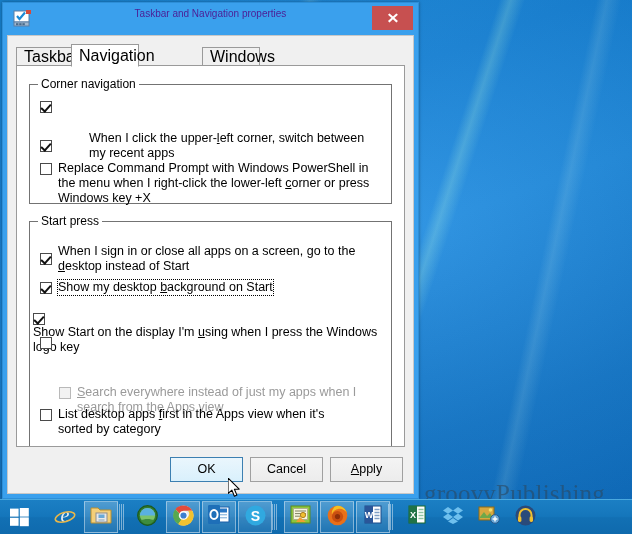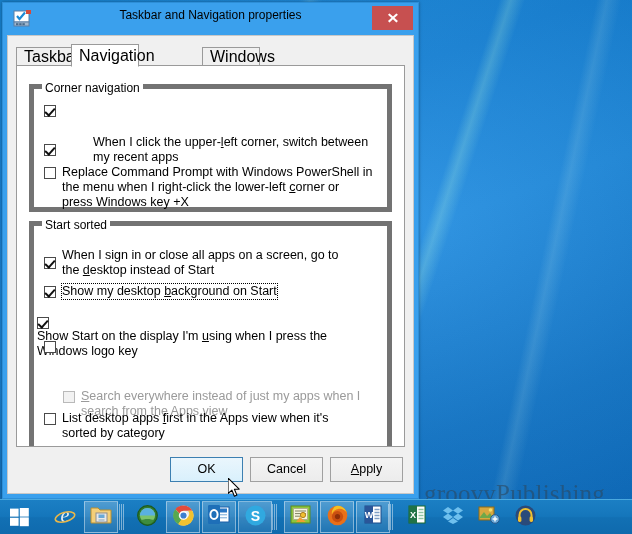--- a/index.html
+++ b/index.html
@@ -40,21 +40,21 @@
     box-shadow:0 0 3px rgba(0,0,0,.35);
   }
   #titlebar{
     height:32px;position:relative;
   }
   #win-icon{
     position:absolute;left:10px;top:7px;width:19px;height:18px;
   }
   #title-text{
     position:absolute;left:0;right:0;top:5px;text-align:center;
-    font-size:12px;color:#000000;font-family:"Liberation Sans",sans-serif;
+    font-size:10px;color:#4c1d95;font-family:"Liberation Sans",sans-serif;
   }
   #close-btn{
     position:absolute;right:5px;top:3px;width:41px;height:24px;
     background:#c75050;color:#fff;font-size:14px;
     display:flex;align-items:center;justify-content:center;cursor:default;
   }
   #close-btn .x{font-family:"Liberation Sans",sans-serif;font-weight:bold;line-height:1;transform:scaleX(1.1);}
 
   #dlg-body{
     position:absolute;left:4px;top:32px;right:4px;bottom:4px;
@@ -79,21 +79,21 @@
   }
   #tabpanel{
     position:absolute;left:8px;top:29px;right:8px;bottom:46px;
     background:#fff;border:1px solid #9a9a9a;
     overflow:hidden;
   }
 
   
   .group{
     position:absolute;left:12px;right:12px;
-    border:5px solid #737373;
+    border:1px solid #737373;
   }
   .group-title{
     position:absolute;top:-8px;left:8px;background:#fff;
     padding:0 3px;font-size:12px;color:#000;
   }
   #group-corner{top:18px;height:118px;}
   #group-start{top:155px;height:240px;}
 
   
   .row{
@@ -216,21 +216,21 @@
               <span class="lbl">When I click the upper-<u>l</u>eft corner, switch between my recent apps</span>
             </div>
             <div class="row" style="top: 76px; right: 14px;">
               <span class="cb"></span>
               <span class="lbl">Replace Command Prompt with Windows PowerShell in the menu when I right-click the lower-left <u>c</u>orner or press Windows key +X</span>
             </div>
           </div>
       </div>
 
       <div class="group" id="group-start">
-        <span class="group-title">Start sorted</span>
+        <span class="group-title">Start press</span>
         <div id="start-rows">
             <div class="row" style="top: 22px; left: 10px; right: 30px;">
               <span class="cb checked" style="margin-top: 9px;"></span>
               <span class="lbl">When I sign in or close all apps on a screen, go to the <u>d</u>esktop instead of Start</span>
             </div>
             <div class="row" style="top: 58px; left: 10px; right: 8px;">
               <span class="cb checked center"></span>
               <span class="lbl focus">Show my desktop <u>b</u>ackground on Start</span>
             </div>
             <div class="row" style="top: 82px; left: 3px; right: 8px; flex-direction: column;">

